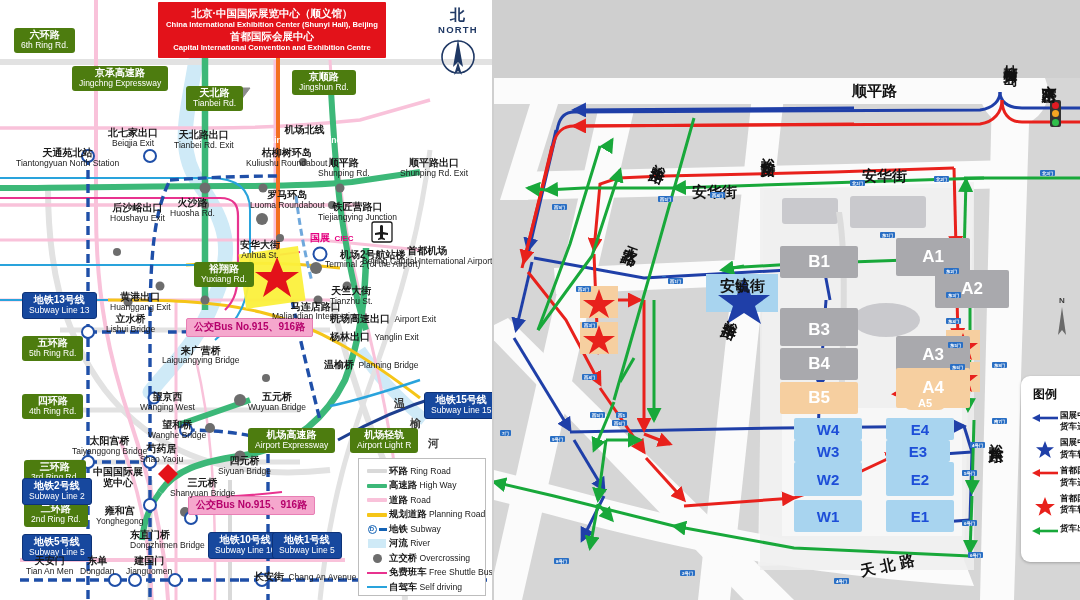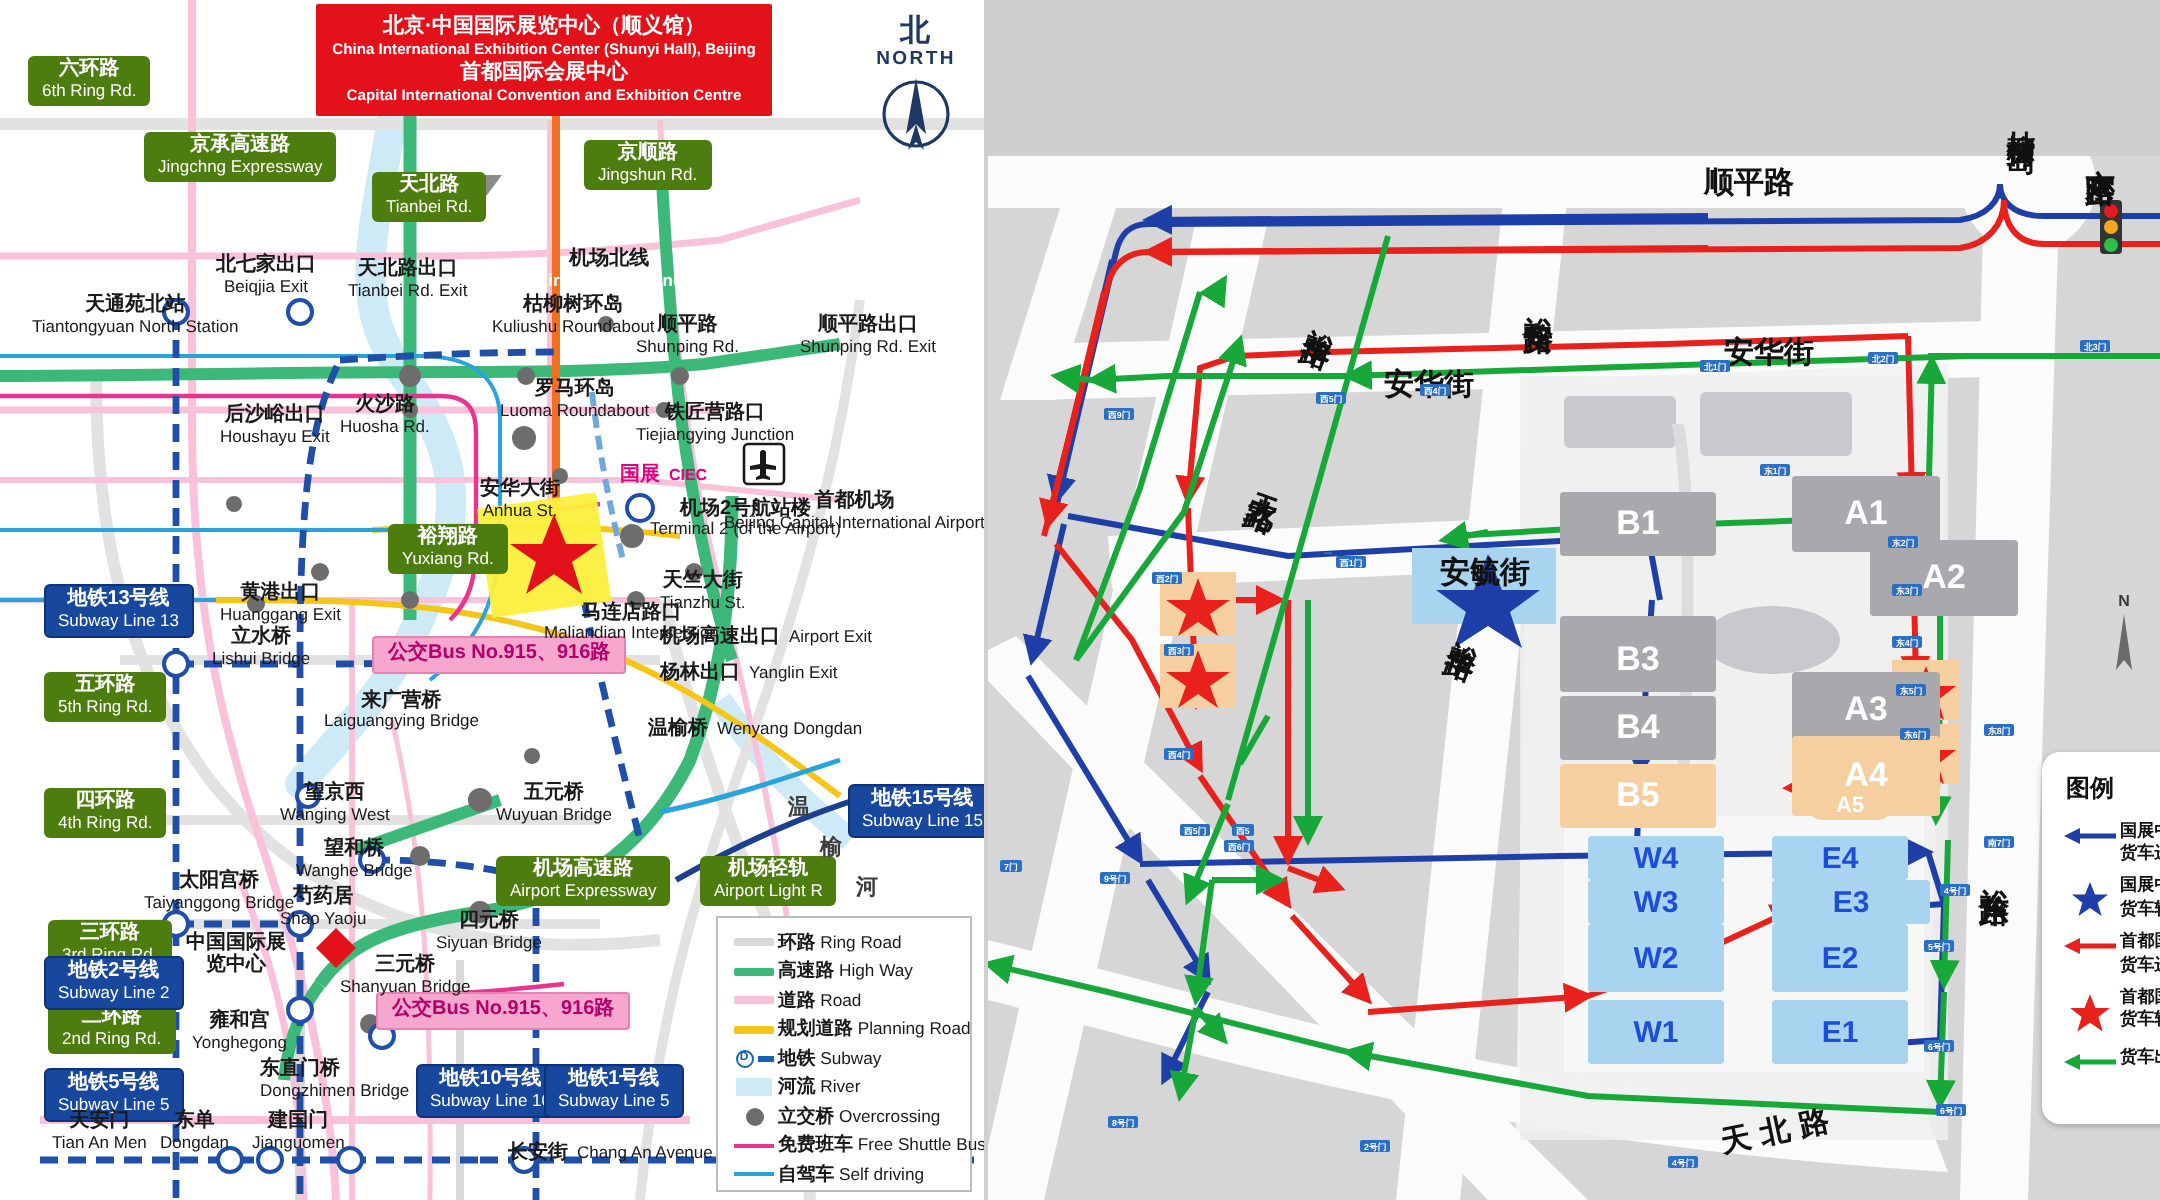--- a/index.html
+++ b/index.html
@@ -496,21 +496,21 @@
       <span class="en">Lishui Bridge</span>
       </div>
 
     <div class="lbl txt" style="left:162px; top:346px; line-height:1.0;">
       <span class="cn">来广营桥</span>
       <span class="en">Laiguangying Bridge</span>
       </div>
 
     <div class="lbl txt" style="left:324px; top:354px;">
       <span class="cn" style="display:inline;">温榆桥</span>
-      <span class="en" style="display:inline;">Wenyang Dongdan</span></div>
+      <span class="en" style="display:inline;">Planning Bridge</span></div>
 
     <div class="lbl txt" style="left:140px; top:392px;">
       <span class="cn">望京西</span>
       <span class="en">Wanging West</span>
       </div>
 
     <div class="lbl txt" style="left:148px; top:420px;">
       <span class="cn">望和桥</span>
       <span class="en">Wanghe Bridge</span>
       </div>
@@ -843,21 +843,21 @@
     <div class="hall hall-grey" style="left:286px; top:348px; width:78px; height:32px;">B4</div>
     <div class="hall hall-orange" style="left:286px; top:382px; width:78px; height:32px;">B5</div>
 
     <div class="hall hall-blue" style="left:300px; top:500px; width:68px; height:32px;">W1</div>
     <div class="hall hall-blue" style="left:300px; top:462px; width:68px; height:34px;">W2</div>
     <div class="hall hall-blue" style="left:300px; top:440px; width:68px; height:22px;">W3</div>
     <div class="hall hall-blue" style="left:300px; top:418px; width:68px; height:22px;">W4</div>
 
     <div class="hall hall-blue" style="left:392px; top:500px; width:68px; height:32px;">E1</div>
     <div class="hall hall-blue" style="left:392px; top:462px; width:68px; height:34px;">E2</div>
-    <div class="hall hall-blue" style="left:392px; top:440px; width:79px; height:22px;">E3</div>
+    <div class="hall hall-blue" style="left:392px; top:440px; width:64px; height:22px;">E3</div>
     <div class="hall hall-blue" style="left:392px; top:418px; width:68px; height:22px;">E4</div>
 
     <div class="gate" style="left:58px;  top:204px;">西9门</div>
     <div class="gate" style="left:82px;  top:286px;">西2门</div>
     <div class="gate" style="left:88px;  top:322px;">西3门</div>
     <div class="gate" style="left:88px;  top:374px;">西4门</div>
     <div class="gate" style="left:96px;  top:412px;">西5门</div>
     <div class="gate" style="left:118px; top:420px;">西6门</div>
     <div class="gate" style="left:174px; top:278px;">西1门</div>
     <div class="gate" style="left:168px; top:276px;"></div>

